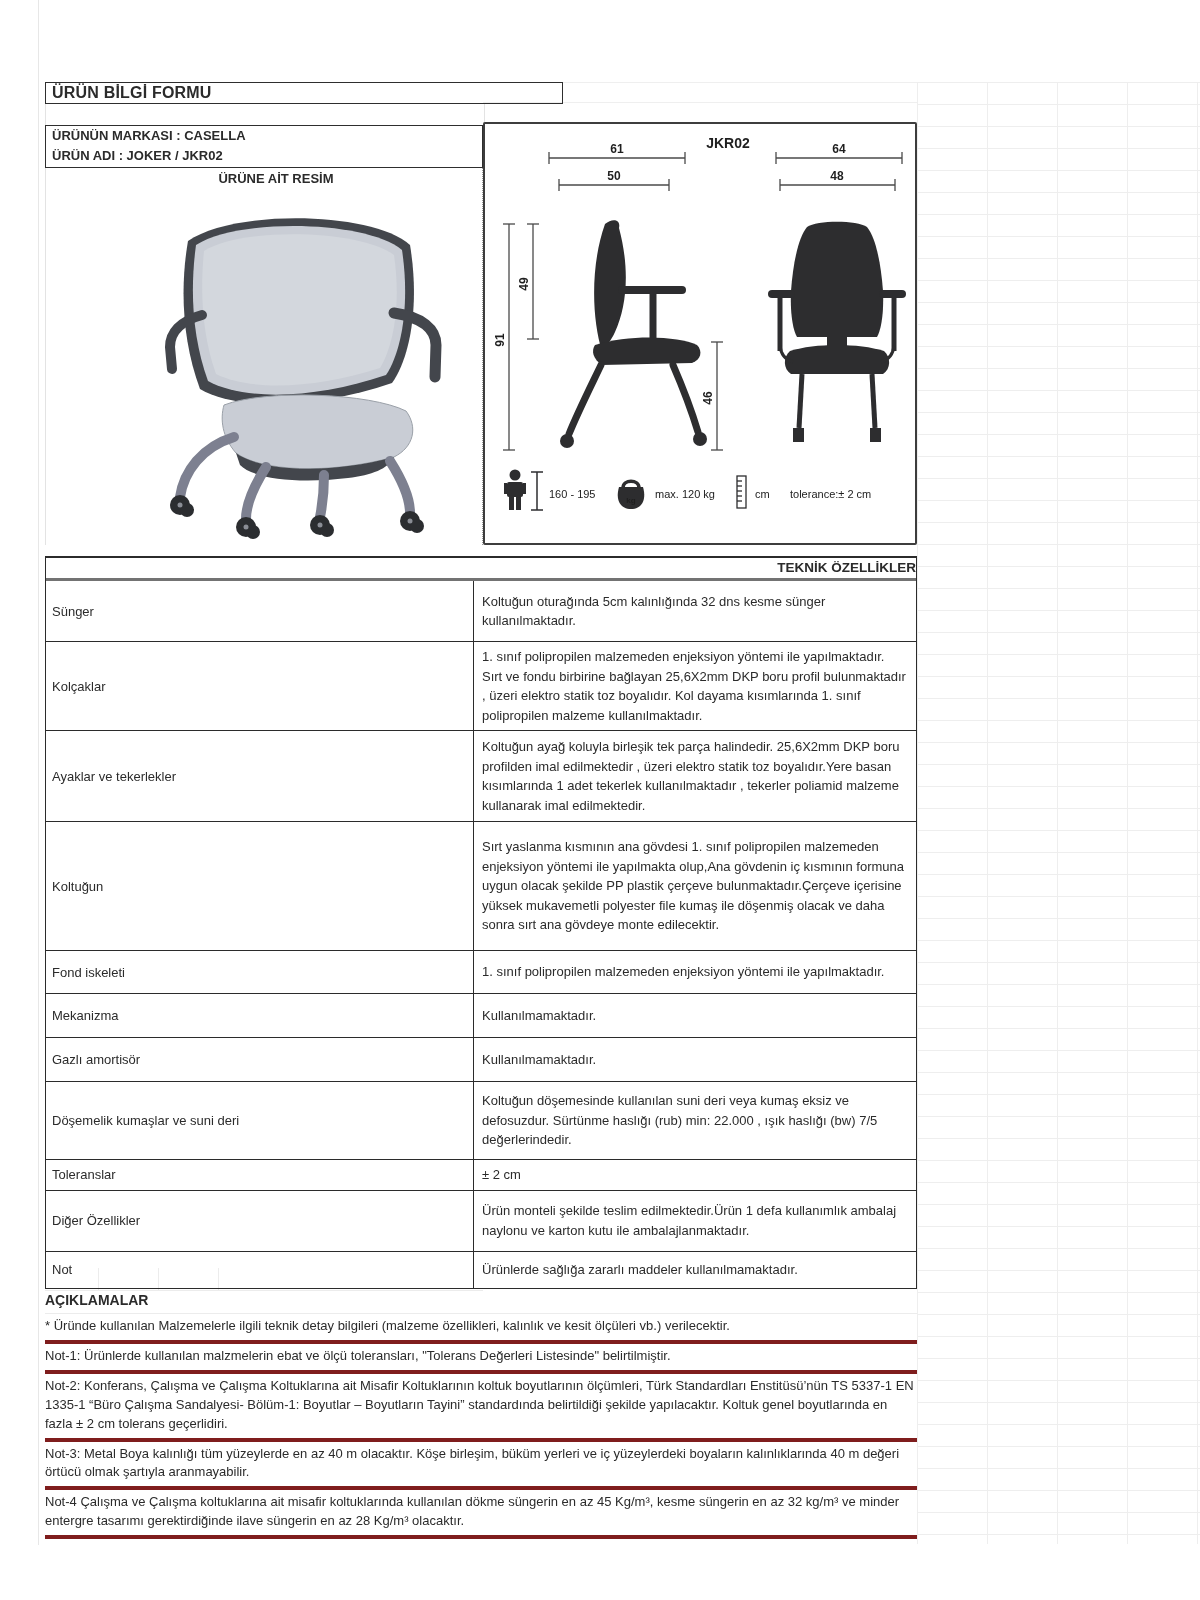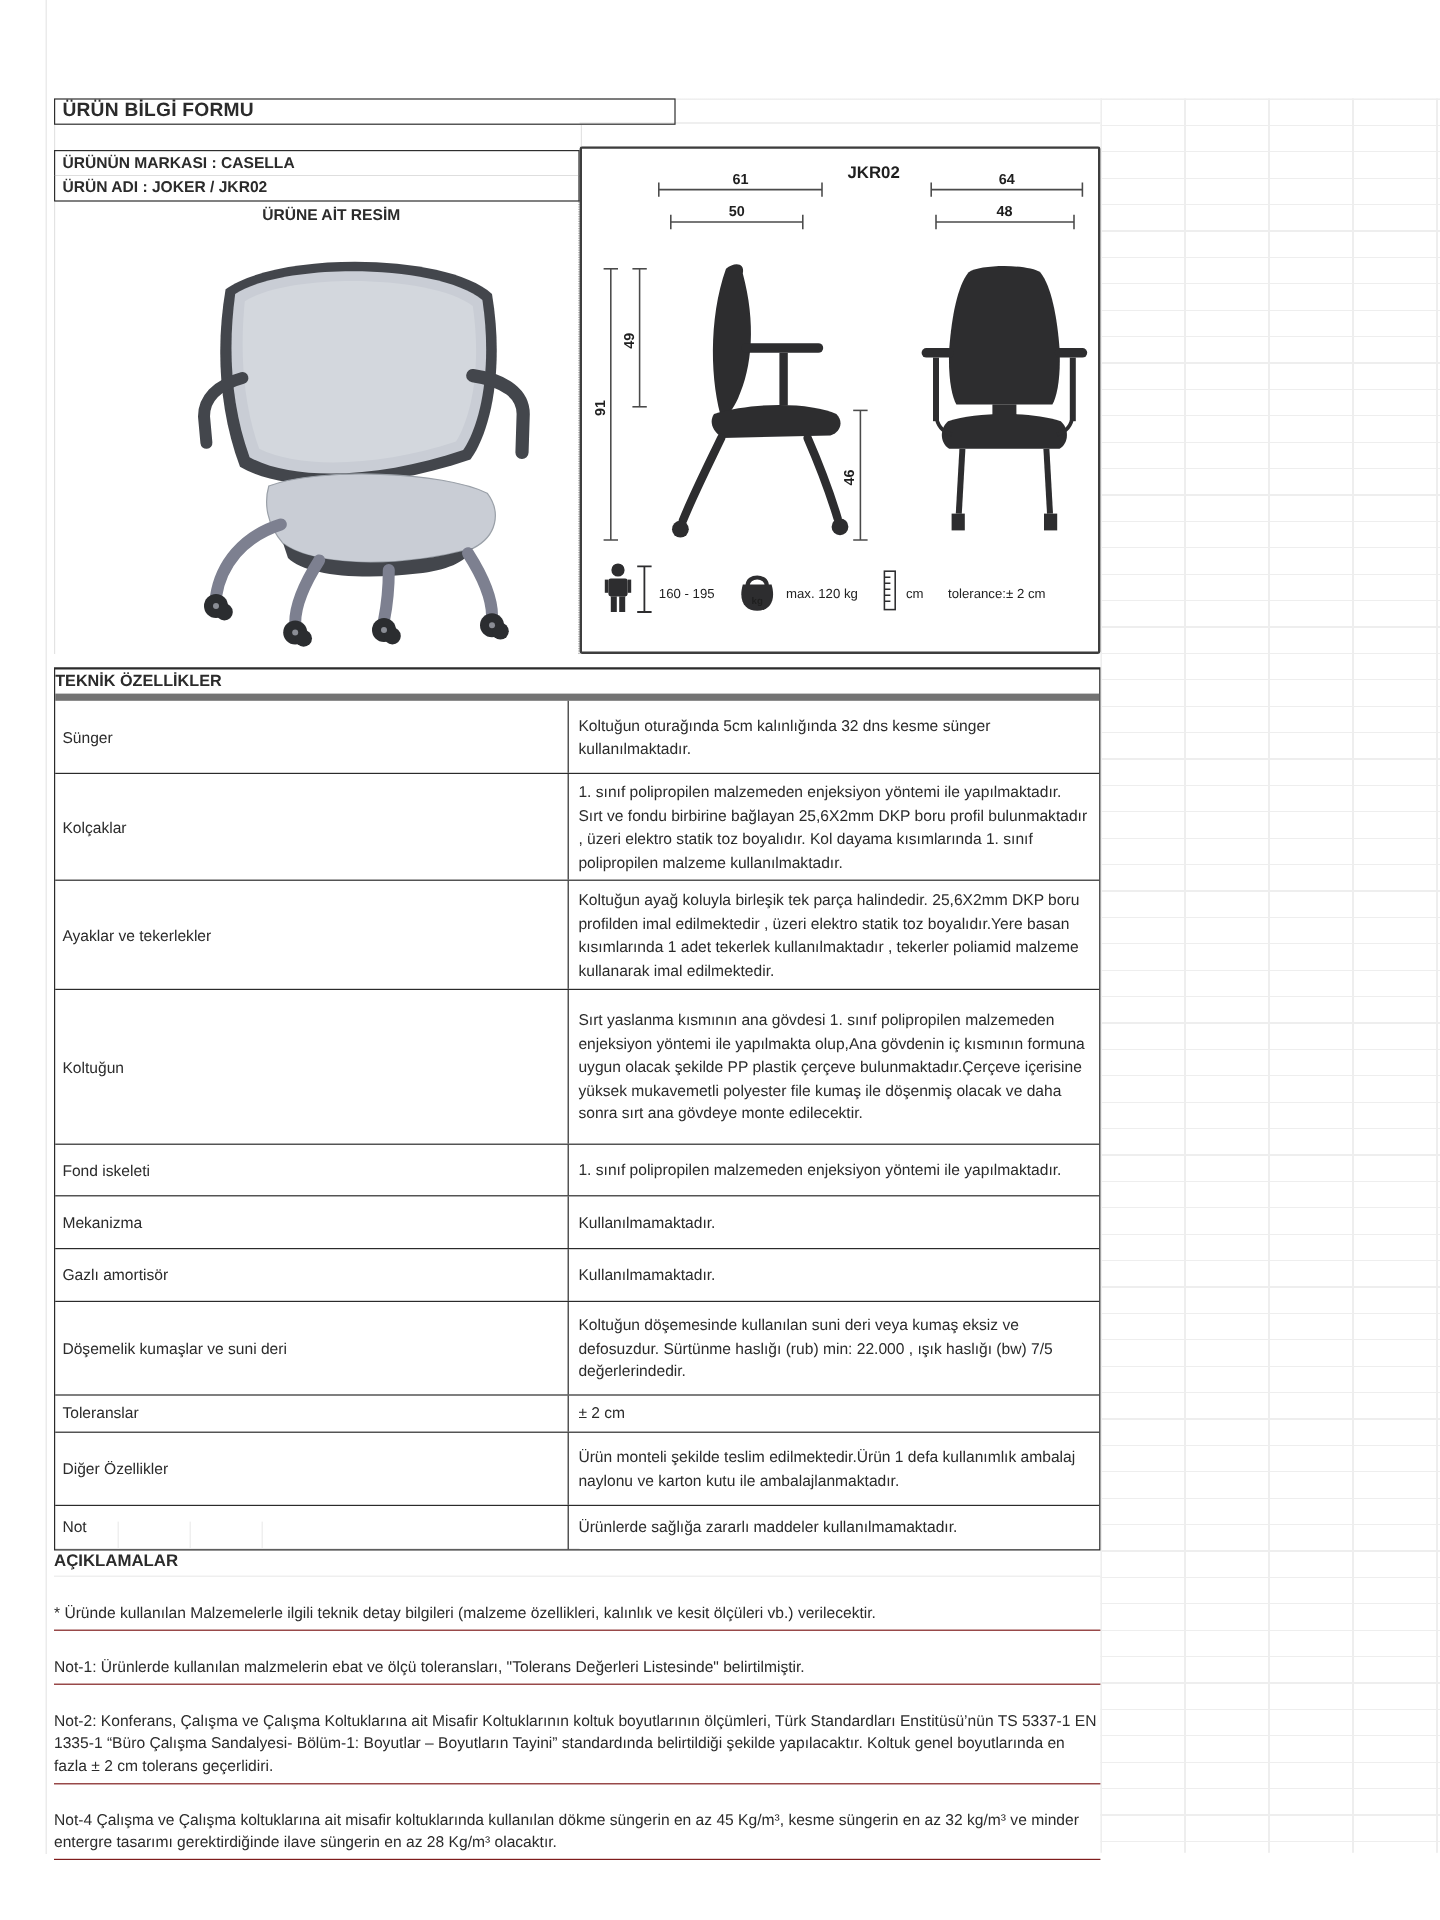--- a/index.html
+++ b/index.html
@@ -72,40 +72,40 @@
   .icon-txt{font-size:11px;font-weight:400;fill:#222;}
   .model-txt{font-size:14px;font-weight:700;}
 
   
   .specs{
     position:absolute;left:45px;top:556px;width:872px;
     border:1px solid #2b2b2b;border-top:2px solid #2b2b2b;box-sizing:border-box;
     font-size:13px;
   }
   .specs-header{
-    height:20px;border-bottom:6px solid #737373;
-    font-weight:700;font-size:13.5px;text-align:left;line-height:20px;
+    height:20px;border-bottom:3px solid #737373;
+    font-weight:700;font-size:13.5px;text-align:right;line-height:20px;
   }
   .spec-row{display:flex;border-bottom:1px solid #2b2b2b;}
   .spec-row:last-child{border-bottom:none;}
   .spec-label{
     width:428px;flex:0 0 428px;border-right:1px solid #2b2b2b;box-sizing:border-box;
     padding:4px 6px;display:flex;align-items:center;
   }
   .spec-value{
     flex:1;box-sizing:border-box;padding:5px 8px;display:flex;align-items:center;
     line-height:1.5;
   }
 
   
   .notes{
     position:absolute;left:45px;top:1288px;width:872px;font-size:13px;line-height:1.45;
   }
   .notes-header{font-weight:700;font-size:14px;padding:2px 0 3px 0;border-bottom:1px solid #ececec;}
-  .note-item{padding:3px 0 4px 0;border-bottom:1px solid #7f1d1d;margin-top:18px;}
+  .note-item{padding:3px 0 4px 0;border-bottom:4px solid #7f1d1d;}
 </style>
 </head>
 <body>
 
 <div class="page">
 
   <div class="grid-strip grid-right"></div>
   <div class="grid-strip grid-topmid"></div>
   <div class="grid-strip left-sheet-line"></div>
   <div class="gap-row"></div>
@@ -306,16 +306,17 @@
       <div class="spec-label">Not</div>
       <div class="spec-value">Ürünlerde sağlığa zararlı maddeler kullanılmamaktadır.</div>
     </div>
   </div>
 
   <div class="notes">
     <div class="notes-header">AÇIKLAMALAR</div>
     <div class="note-item">* Üründe kullanılan Malzemelerle ilgili teknik detay bilgileri (malzeme özellikleri, kalınlık ve kesit ölçüleri vb.)  verilecektir.</div>
     <div class="note-item">Not-1: Ürünlerde kullanılan malzmelerin ebat ve ölçü toleransları, "Tolerans Değerleri Listesinde" belirtilmiştir.</div>
     <div class="note-item">Not-2: Konferans, Çalışma ve Çalışma Koltuklarına ait  Misafir Koltuklarının koltuk boyutlarının ölçümleri, Türk Standardları Enstitüsü’nün TS 5337-1 EN 1335-1 “Büro Çalışma Sandalyesi- Bölüm-1: Boyutlar – Boyutların Tayini” standardında belirtildiği şekilde yapılacaktır. Koltuk genel boyutlarında en fazla ± 2 cm tolerans geçerlidiri.</div>
+    <div class="note-item">Not-3: Metal Boya kalınlığı tüm yüzeylerde en az 40 m  olacaktır. Köşe birleşim, büküm yerleri ve iç yüzeylerdeki boyaların kalınlıklarında 40 m değeri örtücü olmak şartıyla aranmayabilir.</div>
     <div class="note-item">Not-4 Çalışma ve Çalışma koltuklarına ait misafir koltuklarında kullanılan dökme süngerin en az 45 Kg/m³, kesme süngerin en az 32 kg/m³ ve minder entergre tasarımı gerektirdiğinde ilave süngerin en az 28 Kg/m³ olacaktır.</div>
   </div>
 
 </div>
 
 </body></html>

